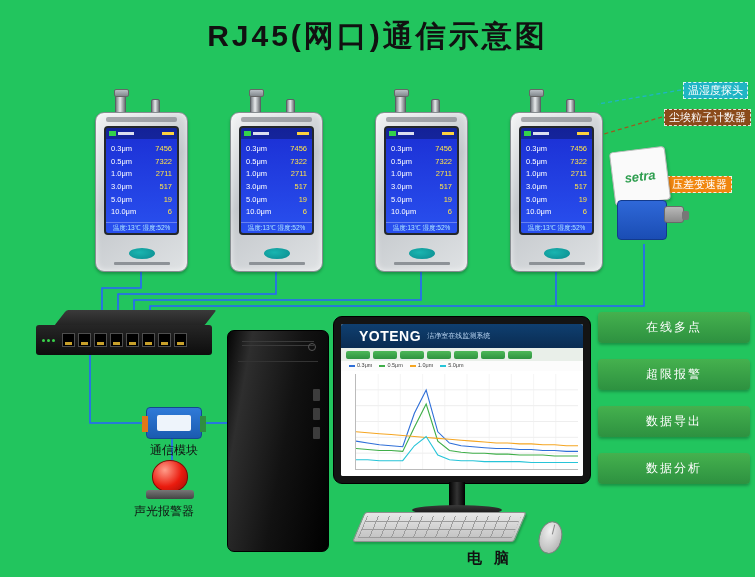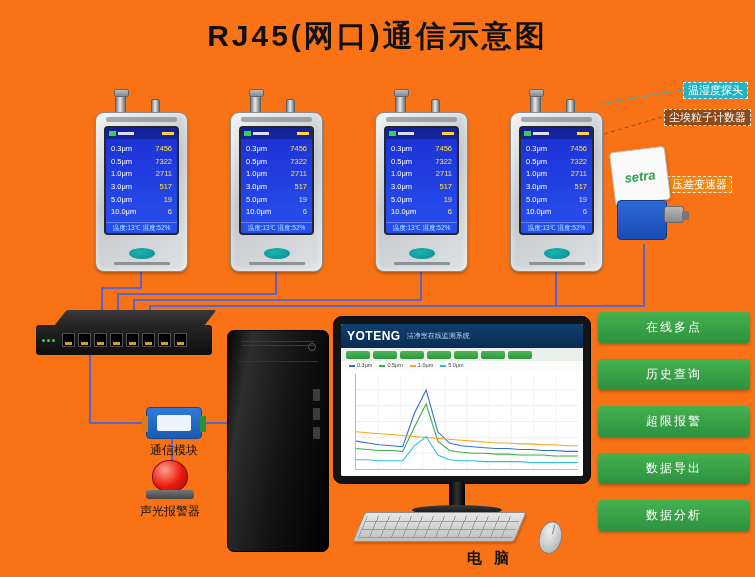--- a/index.html
+++ b/index.html
@@ -1,17 +1,17 @@
 <!DOCTYPE html>
 <html><head>
 <meta charset="utf-8">
 <style>
   * { margin:0; padding:0; box-sizing:border-box; }
   html,body { background:#fff; font-family:"Liberation Sans", sans-serif; }
-  #stage { position:relative; width:755px; height:577px; background:#f97316; overflow:hidden; margin:0 auto; }
+  #stage { position:relative; width:755px; height:577px; background:#22c55e; overflow:hidden; margin:0 auto; }
 
   
   #page-title { position:absolute; top:16px; left:0; width:755px; text-align:center;
     font-size:30px; font-weight:bold; letter-spacing:3px; color:#111; }
 
   
   #wires { position:absolute; left:0; top:0; width:755px; height:577px; pointer-events:none; }
 
   
   .device { position:absolute; top:93px; width:93px; height:179px; }
@@ -85,41 +85,41 @@
   .mod-right { position:absolute; right:-5px; top:8px; width:6px; height:16px; background:#2f8f3f; }
   #module-label { position:absolute; left:138px; top:442px; width:72px; text-align:center; font-size:12px; color:#111; }
 
   
   #alarm-dome { position:absolute; left:152px; top:460px; width:36px; height:32px;
     border-radius:50% 50% 45% 45%;
     background:radial-gradient(circle at 35% 30%, #ff9d8a, #ea1b0e 55%, #9c0d05);
     border:1px solid #7d0a04; }
   #alarm-base { position:absolute; left:146px; top:490px; width:48px; height:9px;
     background:linear-gradient(#777,#444); border-radius:3px; }
-  #alarm-label { position:absolute; left:134px; top:503px; width:72px; text-align:center; font-size:12px; color:#111; }
+  #alarm-label { position:absolute; left:134px; top:503px; width:72px; text-align:left; font-size:12px; color:#111; }
 
   
   #tower { position:absolute; left:227px; top:330px; width:102px; height:222px;
     background:linear-gradient(100deg,#050505 0%,#2e2e2e 18%,#121212 55%,#000 100%);
     border:1px solid #000; border-radius:7px; }
   .tower-vent { position:absolute; top:10px; left:14px; right:14px; height:5px;
     border-top:1px solid #3a3a3a; border-bottom:1px solid #3a3a3a; }
   .tower-seam { position:absolute; top:30px; left:10px; right:10px; height:1px; background:#333; }
   .tower-power { position:absolute; top:12px; right:12px; width:8px; height:8px; border:1px solid #555; border-radius:50%; }
   .tower-io { position:absolute; right:8px; top:58px; width:7px; display:flex; flex-direction:column; gap:7px; }
   .io-slot { height:12px; background:#3c3c3c; border-radius:1px; }
 
   
   #monitor { position:absolute; left:333px; top:316px; width:258px; height:168px;
     background:#141414; border:1px solid #000; border-radius:9px; padding:7px; }
   #mscreen { width:100%; height:100%; background:#fff; border-radius:2px; overflow:hidden;
     display:flex; flex-direction:column; }
   .m-header { height:24px; background:linear-gradient(#0f3f70,#0a2c52);
     display:flex; align-items:center; padding:0 6px; gap:6px; flex:0 0 auto; }
-  .m-brand { color:#fff; font-weight:bold; font-size:12px; letter-spacing:.5px; }
+  .m-brand { color:#fff; font-weight:bold; font-size:14px; letter-spacing:.5px;margin-left:12px; }
   .m-apptitle { color:#bcd8f5; font-size:7px; }
   .m-toolbar { height:13px; background:#e9efe9; display:flex; align-items:center; gap:3px; padding:0 5px; flex:0 0 auto; }
   .tb-btn { width:24px; height:8px; background:linear-gradient(#4db858,#2f9340); border-radius:2px; }
   .m-legend { height:10px; display:flex; gap:7px; align-items:center; padding:0 8px; background:#fcfcfc; flex:0 0 auto; }
   .lg-item { display:flex; align-items:center; gap:2px; font-size:5.5px; color:#444; line-height:1; }
   .lg-swatch { width:6px; height:2.5px; }
   .m-chart { flex:1; position:relative; background:#fff; }
   .chart-box { position:absolute; left:14px; right:5px; top:3px; bottom:6px;
     border-left:1px solid #bbb; border-bottom:1px solid #bbb; }
   .chart-box svg { width:100%; height:100%; display:block; }
@@ -473,19 +473,18 @@
   </div>
   <div id="stand-neck"></div>
   <div id="stand-base"></div>
 
   <div id="keyboard"></div>
   <div id="mouse"></div>
   <div id="computer-label">电 脑</div>
 
   <div id="feature-list">
       <div class="feature-btn">在线多点</div>
-      <div class="feature-btn">历史查询</div>
       <div class="feature-btn">超限报警</div>
       <div class="feature-btn">数据导出</div>
       <div class="feature-btn">数据分析</div>
     </div>
 
 </div>
 
 </body></html>

